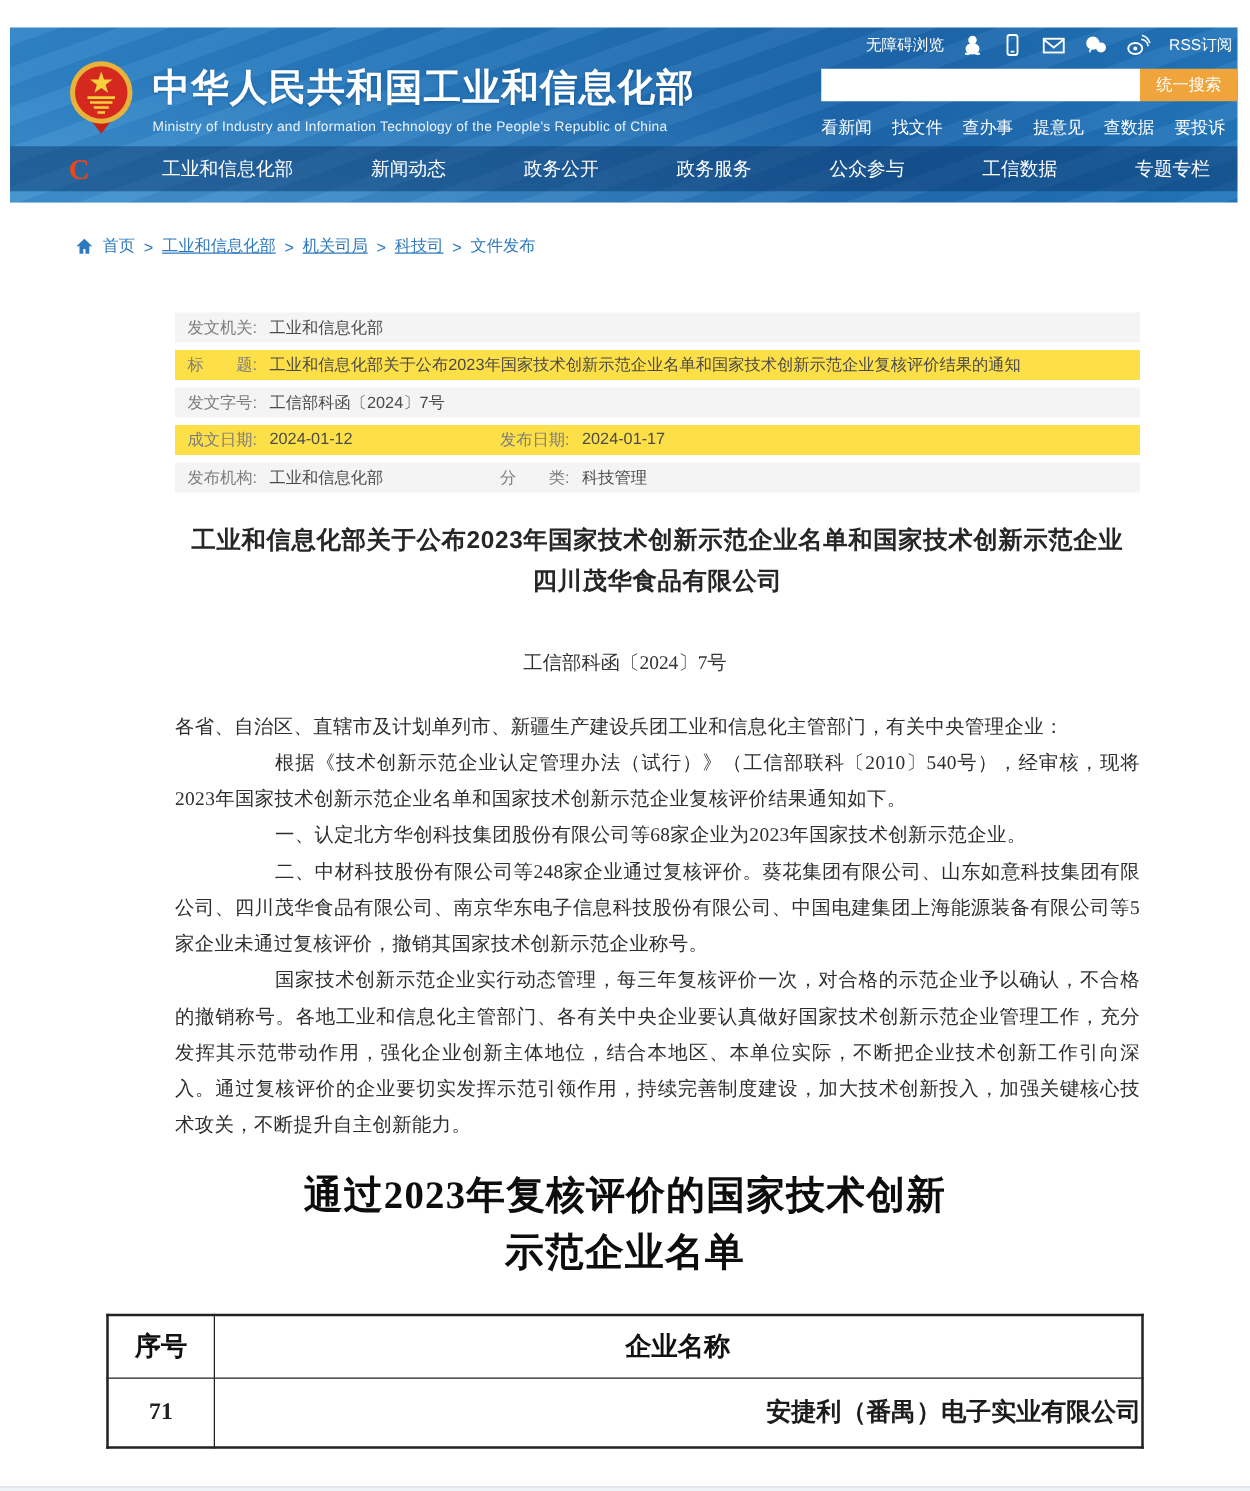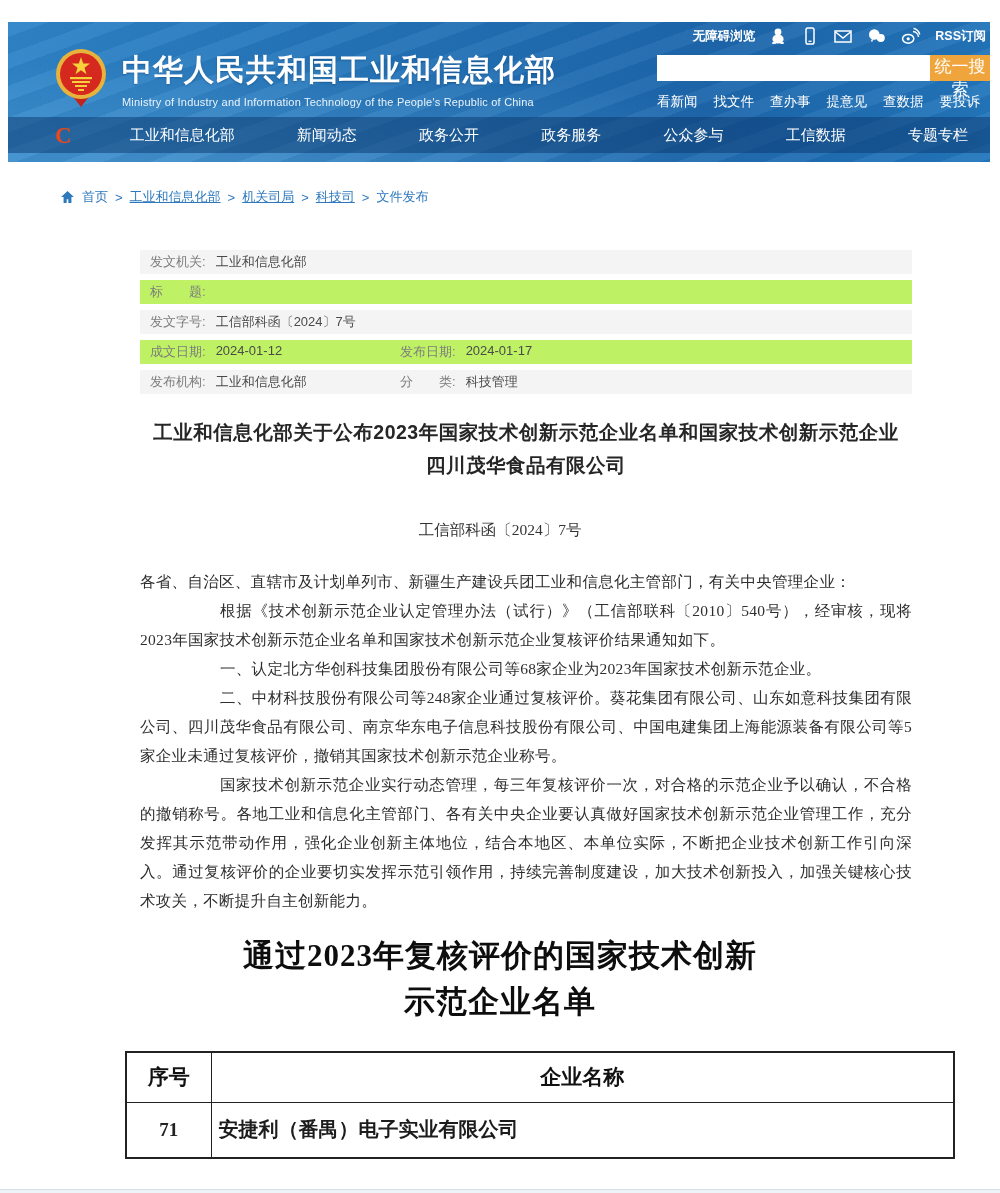--- a/index.html
+++ b/index.html
@@ -15,30 +15,30 @@
     position:relative; height:140px; margin:0 10px 0 8px; overflow:hidden;
     background:
       repeating-linear-gradient(160deg, rgba(255,255,255,0.045) 0 14px, rgba(0,30,70,0.05) 14px 30px),
       radial-gradient(ellipse at 20% 110%, rgba(120,190,235,0.35), rgba(0,0,0,0) 55%),
       linear-gradient(110deg,#2f85c8 0%, #2474b8 35%, #1d67ac 70%, #2478bd 100%);
   }
   .topbar {
     position:absolute; top:5px; right:4px; display:flex; align-items:center;
     gap:14px; color:#fff; font-size:12.5px; white-space:nowrap;
   }
-  .topbar a, .topbar span { color:#fff; text-decoration:none;font-weight:bold; }
+  .topbar a, .topbar span { color:#fff; text-decoration:none; }
   .icon-btn { display:inline-flex; align-items:center; cursor:pointer; }
   .masthead { position:absolute; top:26px; left:47px; display:flex; align-items:flex-end; gap:15px; cursor:pointer; }
   .emblem svg { display:block; }
   .title-cn { font-size:30px; font-weight:bold; color:#fff; letter-spacing:1px; text-shadow:0 1px 2px rgba(0,40,90,.35); }
   .title-en { font-size:11px; color:#e9f3fb; margin-top:5px; letter-spacing:.2px; }
   .search-area { position:absolute; top:33px; right:0; width:333px; }
   .search-row { display:flex; height:26px; }
   .search-input { flex:1; border:0; outline:none; padding:0 8px; font-size:13px; background:#fff; }
-  .search-btn { width:60px; border:0; background:#f0a43c; color:#fff; font-size:17px; cursor:pointer; }
+  .search-btn { width:78px; border:0; background:#f0a43c; color:#fff; font-size:13px; cursor:pointer; }
   .quick-links { display:flex; gap:16px; margin-top:12px; color:#fff; font-size:13.5px; }
   .quick-links span { cursor:pointer; }
   .navband {
     position:absolute; left:0; right:0; bottom:9px; height:36px;
     background:rgba(9,56,110,0.5); display:flex; align-items:center; padding:0 22px 0 47px;
   }
   .nav-logo { color:#e8481c; font-weight:800; font-size:23px; font-family:"Liberation Serif",serif; line-height:1; }
   .nav-items { flex:1; display:flex; justify-content:space-between; margin-left:58px; }
   .nav-items span { color:#fff; font-size:15px; cursor:pointer; white-space:nowrap; }
 
@@ -46,21 +46,21 @@
   .breadcrumb { margin:26px 0 0 60px; display:flex; align-items:center; gap:7px; font-size:13px; color:#2e79bd; }
   .crumb { cursor:pointer; }
   .crumb.u { text-decoration:underline; }
   .bc-sep { color:#2e79bd; }
 
   
   .content { width:830px; margin:0 auto; }
   .meta { margin:44px 0 0 55px; width:772px; font-size:13px; }
   .meta-row { display:flex; align-items:center; min-height:21px; padding:3px 10px; margin-bottom:6px; }
   .meta-row.odd { background:#f4f4f4; }
-  .meta-row.even { background:#bef264; }
+  .meta-row.even { background:#fde047; }
   .pair { display:flex; }
   .pair.first { width:250px; flex:0 0 auto; }
   .m-label { color:#7d7d7d; margin-right:10px; white-space:pre; flex:0 0 auto;text-align:right; }
   .m-value { color:#4a4a4a; }
 
   .doc-title {
     width:772px; margin:22px 0 0 55px; text-align:center;
     font-size:19.5px; font-weight:bold; line-height:33px; color:#262626; letter-spacing:.5px;
   }
   .doc-number { margin-top:38px; text-align:center; font-family:"Liberation Serif","DejaVu Serif",serif; font-size:15.5px; color:#333; }
@@ -68,22 +68,22 @@
     margin:26px 0 0 55px; width:772px;
     font-family:"Liberation Serif","DejaVu Serif",serif;
     font-size:15.5px; line-height:29px; color:#2e2e2e; text-align:justify; letter-spacing:.3px;
   }
   .body-text p.indent { text-indent:80px; }
   .list-heading {
     margin-top:18px; text-align:center;
     font-family:"Liberation Serif","DejaVu Serif",serif;
     font-size:31px; line-height:46px; color:#0d0d0d; letter-spacing:1px;
   }
-  .company-table { margin-top:26px; width:830px; border-collapse:collapse; border:2px solid #222;margin-left:40px; }
-  .company-table th, .company-table td { border:1px solid #222; }
+  .company-table { margin-top:26px; width:830px; border-collapse:collapse; border:2px solid #222; }
+  .company-table th, .company-table td { border:1px solid #222;text-align:right; }
   .company-table th {
     height:50px; font-family:"Liberation Serif","DejaVu Serif",serif;
     font-size:21px; font-weight:bold; color:#111; text-align:center;
   }
   .col-no { width:85px; }
   td.cell-no {
     height:56px; text-align:center; font-family:"Liberation Serif","DejaVu Serif",serif;
     font-size:19px; font-weight:bold; color:#222; vertical-align:middle;
   }
   td.cell-name { font-size:20px; font-weight:600; color:#1c1c1c; padding-left:7px; vertical-align:middle; }
@@ -204,20 +204,21 @@
 
 <main class="content">
 
   <div class="meta">
     <div class="meta-row odd">
       <span class="m-label">发文机关:</span>
       <span class="m-value">工业和信息化部</span>
     </div>
     <div class="meta-row even">
       <span class="m-label">标　　题:</span>
+      <span class="m-value">工业和信息化部关于公布2023年国家技术创新示范企业名单和国家技术创新示范企业复核评价结果的通知</span>
     </div>
     <div class="meta-row odd">
       <span class="m-label">发文字号:</span>
       <span class="m-value">工信部科函〔2024〕7号</span>
     </div>
     <div class="meta-row even">
       <span class="pair first">
         <span class="m-label">成文日期:</span>
         <span class="m-value">2024-01-12</span>
       </span>

